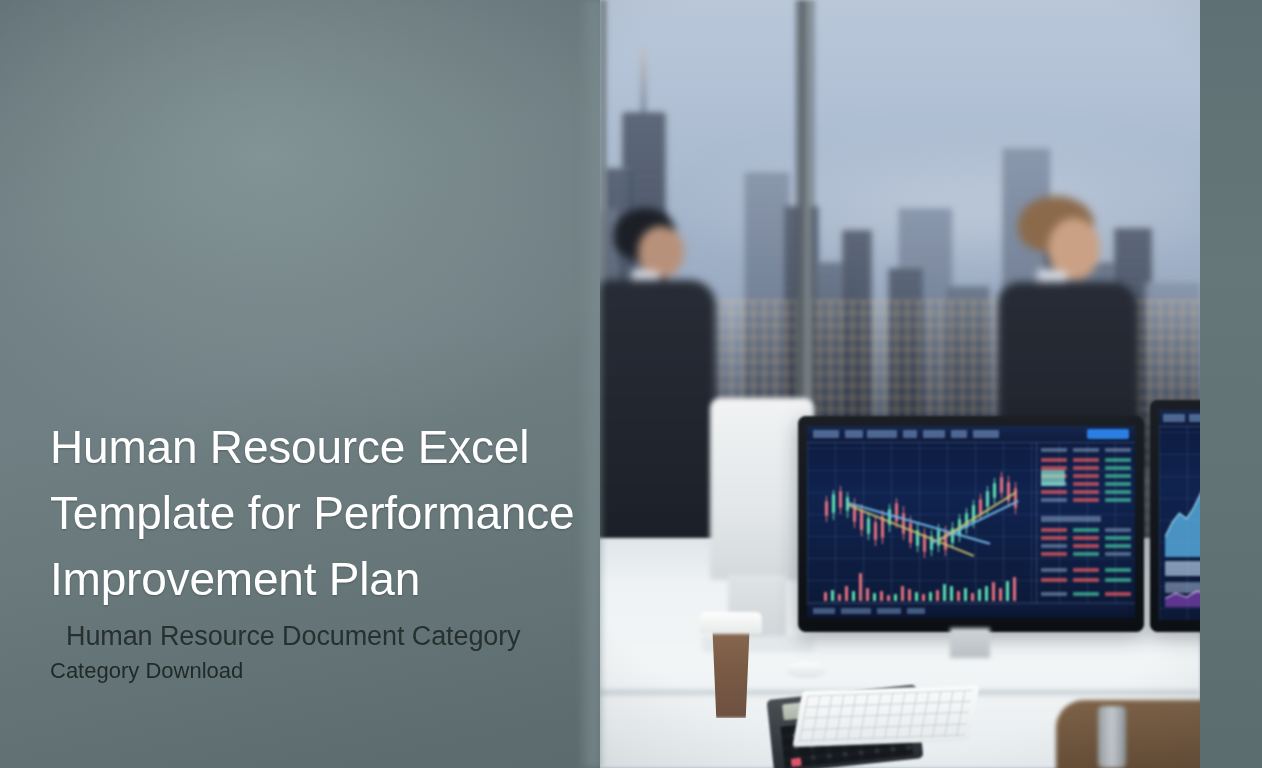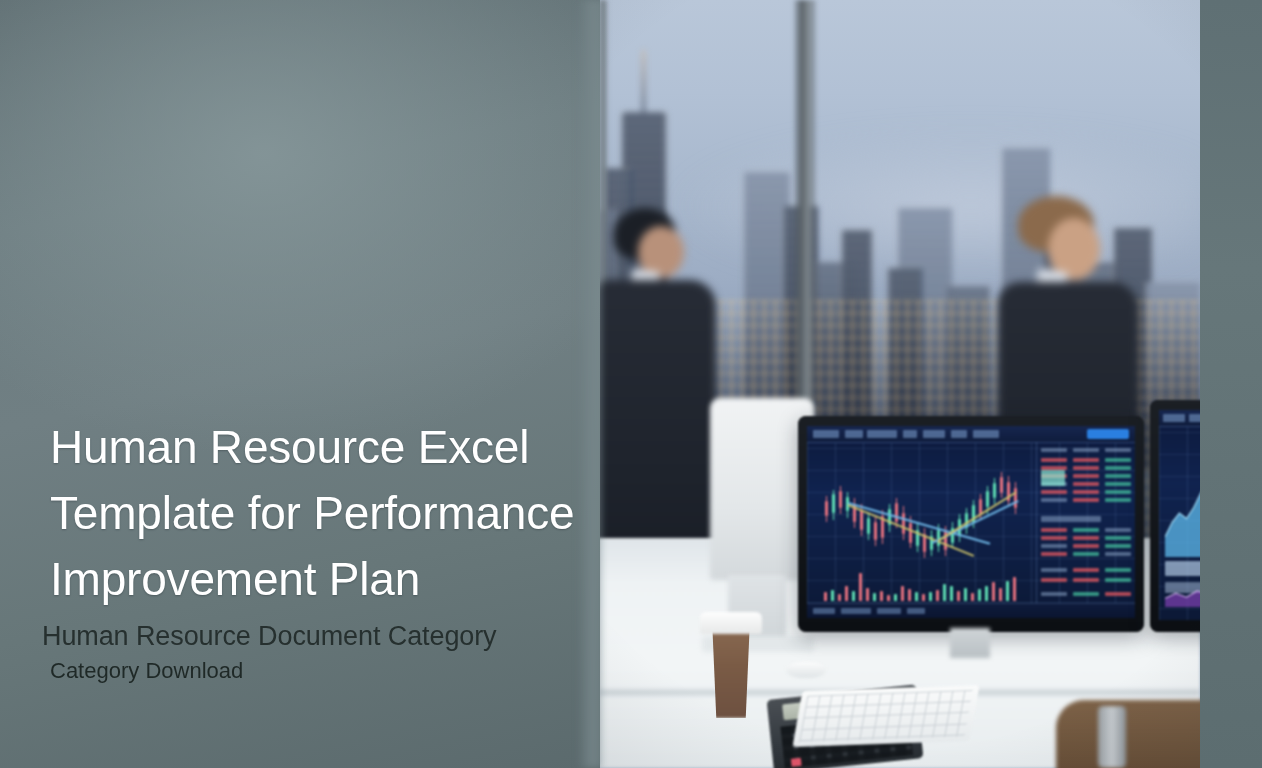--- a/index.html
+++ b/index.html
@@ -305,21 +305,21 @@
     font-size: 46px;
     line-height: 66px;
     font-weight: 400;
     color: #ffffff;
     letter-spacing: -0.2px;
     text-shadow: 0 1px 2px rgba(30,40,45,.35);
     margin-top: 12px;
   }
   .subtitle-1 {
     position: absolute;
-    left: 42px;
+    left: 66px;
     top: 620px;
     font-size: 27px;
     line-height: 32px;
     font-weight: 400;
     color: #26302f;
     letter-spacing: -0.1px;
   }
   .subtitle-2 {
     position: absolute;
     left: 50px;

